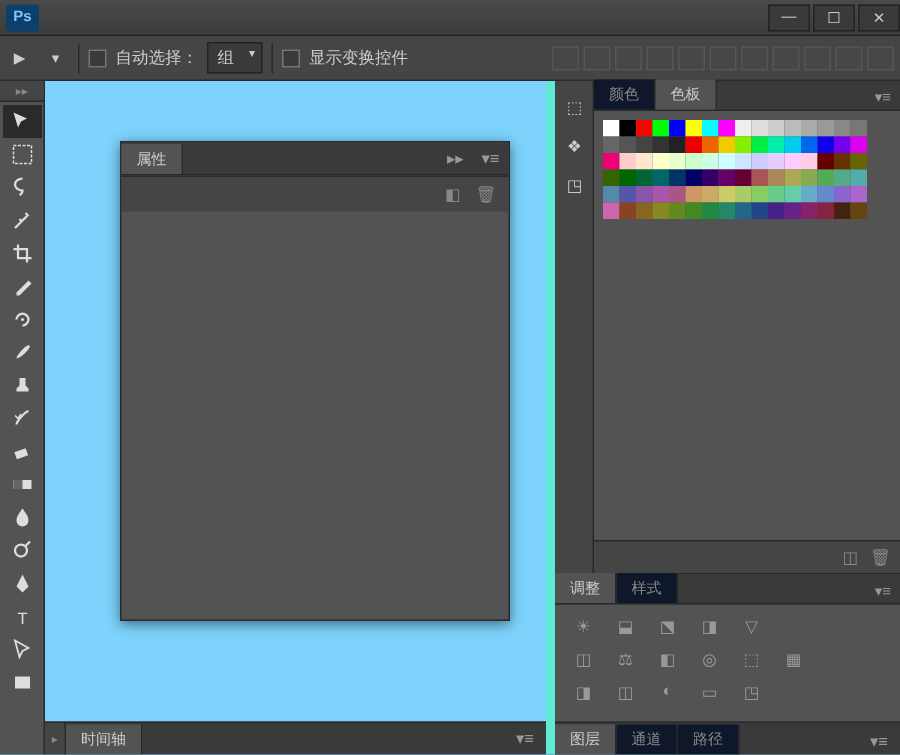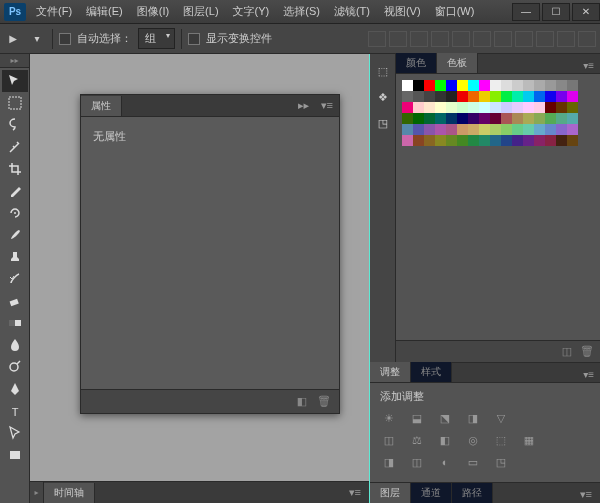--- a/index.html
+++ b/index.html
@@ -17,21 +17,21 @@
 .sel::after{content:"▾";position:absolute;right:4px;top:2px;font-size:8px}
 .align-icons{display:flex;gap:3px;margin-left:auto}
 .align-icons div{width:18px;height:16px;border:1px solid #666;background:#4a4a4a;opacity:.5}
 .workspace{display:flex;height:449px}
 .toolcol{width:30px;background:#535353;border-right:1px solid #2a2a2a;display:flex;flex-direction:column}
 .toolhdr{height:14px;background:#454545;border-bottom:1px solid #2a2a2a;display:flex;align-items:center;justify-content:center;font-size:8px;color:#888}
 .tools{display:flex;flex-direction:column;padding-top:2px}
 .tool{width:26px;height:22px;margin:0 2px;display:flex;align-items:center;justify-content:center;cursor:pointer;position:relative}
 .tool.active{background:#2a2a2a}
 .tool svg{width:16px;height:16px}
-.canvas{flex:1;background:#a3a3a3;position:relative;border-right:1px solid #5eead4}
+.canvas{flex:1;background:#7dd3fc;position:relative;border-right:6px solid #5eead4}
 .dockright{width:230px;background:#535353;display:flex;flex-direction:column}
 .iconcol{width:26px;background:#454545;border-right:1px solid #2a2a2a;display:flex;flex-direction:column;padding-top:4px}
 .iconcol div{width:22px;height:22px;margin:2px;display:flex;align-items:center;justify-content:center;cursor:pointer}
 .rtop{display:flex;height:330px}
 .swpanel{flex:1;display:flex;flex-direction:column;background:#535353}
 .tabrow{height:20px;background:#3a3a3a;display:flex;align-items:flex-end;border-bottom:1px solid #2a2a2a}
 .tab{padding:3px 10px;background:#0f172a;border-right:1px solid #2a2a2a;cursor:pointer;font-size:10px}
 .tab.active{background:#535353}
 .tab.dim{color:#888}
 .tabrow .menu-btn{margin-left:auto;padding:2px 6px;cursor:pointer;font-size:10px;color:#999}
@@ -51,31 +51,20 @@
 .propfoot{height:24px;background:#454545;border-top:1px solid #2a2a2a;display:flex;align-items:center;justify-content:flex-end;padding:0 8px;gap:10px}
 .propfoot span{color:#888;cursor:pointer}
 .timeline{position:absolute;bottom:0;left:0;right:0;height:22px;background:#3a3a3a;display:flex;align-items:center;border-top:1px solid #2a2a2a}
 .tlhdr{width:14px;height:100%;background:#454545;border-right:1px solid #2a2a2a;display:flex;align-items:center;justify-content:center;font-size:8px;color:#888;cursor:pointer}
 </style>
 </head>
 <body>
 
 <div class="titlebar">
   <div class="ps-logo">Ps</div>
-  <div class="menu">
-    <span>文件(F)</span>
-    <span>编辑(E)</span>
-    <span>图像(I)</span>
-    <span>图层(L)</span>
-    <span>文字(Y)</span>
-    <span>选择(S)</span>
-    <span>滤镜(T)</span>
-    <span>视图(V)</span>
-    <span>窗口(W)</span>
-  </div>
   <div class="winctrl">
     <div>—</div>
     <div>☐</div>
     <div>✕</div>
   </div>
 </div>
 
 <div class="optbar">
   <div class="arrow">▶</div>
   <div class="arrow">▾</div>
@@ -201,23 +190,20 @@
         </div>
       </div>
   </div>
 
   <div class="canvas">
     <div class="proppanel">
       <div class="prophdr">
         <div class="tab active">属性</div>
         <span class="menu-btn" style="margin-left:auto;padding:2px 6px;color:#999">▸▸</span>
         <span class="menu-btn" style="padding:2px 6px;color:#999">▾≡</span>
-      </div>
-      <div class="propbody">
-        <div>无属性</div>
       </div>
       <div class="propfoot">
         <span>◧</span>
         <span>🗑</span>
       </div>
     </div>
     <div class="timeline">
       <div class="tlhdr">▸</div>
       <div class="tab active">时间轴</div>
       <span class="menu-btn" style="margin-left:auto;padding:2px 8px;color:#999">▾≡</span>
@@ -342,21 +328,20 @@
         </div>
       </div>
     </div>
     <div class="adjpanel">
       <div class="tabrow">
         <div class="tab active">调整</div>
         <div class="tab dim">样式</div>
         <span class="menu-btn">▾≡</span>
       </div>
       <div class="adjbody">
-        <div class="adjlbl">添加调整</div>
         <div class="adjrow">
           <div>☀</div>
           <div>⬓</div>
           <div>⬔</div>
           <div>◨</div>
           <div>▽</div>
         </div>
         <div class="adjrow">
           <div>◫</div>
           <div>⚖</div>

